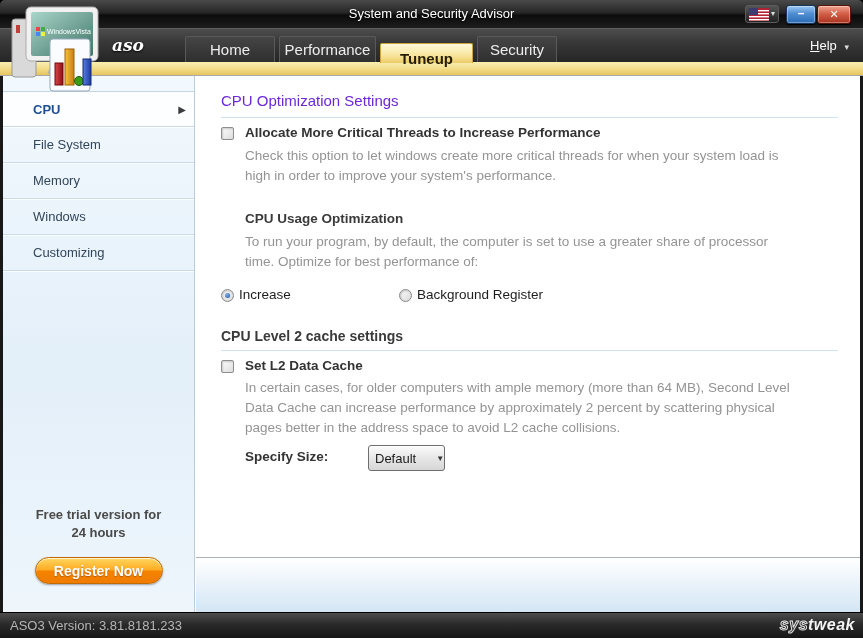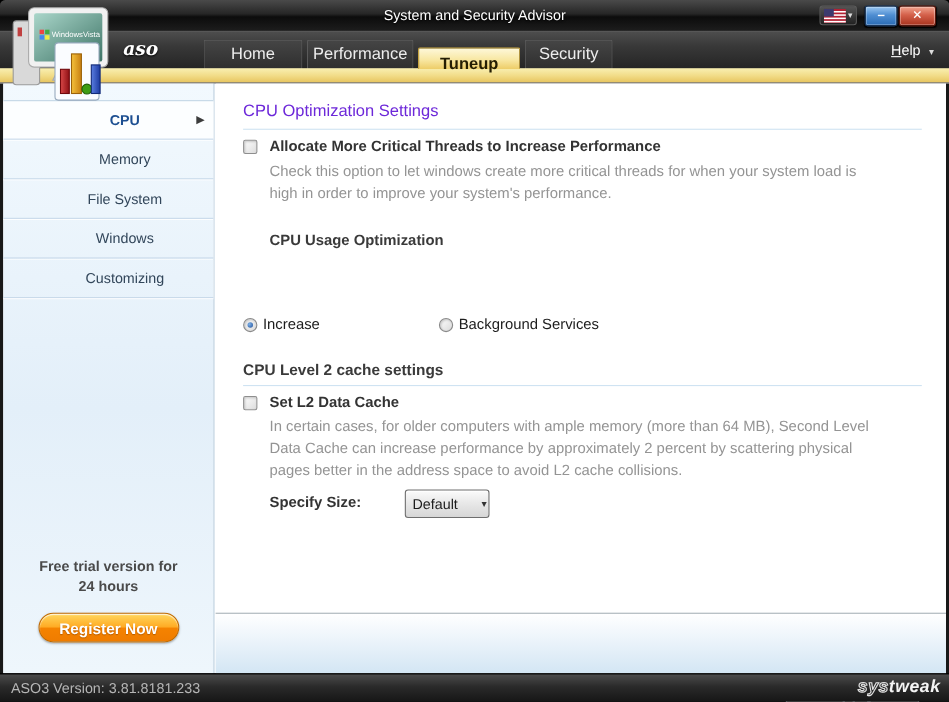--- a/index.html
+++ b/index.html
@@ -41,21 +41,21 @@
 
   
   .app-logo { position:absolute; left:8px; top:3px; z-index:9; }
 
   
   .main { position:absolute; top:76px; left:3px; right:3px; height:536px; background:#fff; }
   .sidebar { position:absolute; left:0; top:0; bottom:0; width:192px;
     background:linear-gradient(180deg,#f2f9fe 0%, #e3eff9 55%, #eef6fc 100%); border-right:1px solid #b9cdde; }
   .nav-list { position:absolute; top:16px; left:0; right:0; }
   .nav-item { position:relative; height:36px; line-height:35px; padding-left:30px; font-size:13px; color:#32465a;
-    border-bottom:1px solid #c9daea; box-shadow:0 1px 0 rgba(255,255,255,.85); cursor:pointer;text-align:center; }
+    border-bottom:1px solid #c9daea; box-shadow:0 1px 0 rgba(255,255,255,.85); cursor:pointer; }
   .nav-item.selected { background:rgba(255,255,255,.8); border-top:1px solid #c3d6e6; margin-top:-1px;
     color:#1d4f91; font-weight:bold; }
   .nav-item .arrow { position:absolute; right:8px; top:0; color:#3c3c3c; font-size:10px; }
   .trial-note { position:absolute; top:430px; left:0; right:0; text-align:center; font-size:13px; font-weight:bold;
     color:#4a4a4a; line-height:18px; white-space:pre-line; }
   .register-btn { position:absolute; top:481px; left:50%; transform:translateX(-50%); width:128px; height:27px;
     border-radius:14px; border:1px solid #c06a00; color:#fff; font-weight:bold; font-size:14px;
     background:linear-gradient(#ffd75e,#ffab24 48%,#f58300 52%,#ef7c00);
     box-shadow:inset 0 1px 1px rgba(255,255,255,.8), 0 1px 2px rgba(0,0,0,.35); text-shadow:0 1px 1px rgba(140,70,0,.6); cursor:pointer; }
 
@@ -179,24 +179,24 @@
 
   <div class="main">
 
     <div class="sidebar">
       <div class="nav-list">
         <div class="nav-item selected">
           <span>CPU</span>
           <span class="arrow">▶</span>
         </div>
         <div class="nav-item">
+          <span>File System</span>
+        </div>
+        <div class="nav-item">
           <span>Memory</span>
-        </div>
-        <div class="nav-item">
-          <span>File System</span>
         </div>
         <div class="nav-item">
           <span>Windows</span>
         </div>
         <div class="nav-item">
           <span>Customizing</span>
         </div>
       </div>
       <div class="trial-note">Free trial version for
 24 hours</div>
@@ -206,25 +206,27 @@
     <div class="content">
       <div class="page-title">CPU Optimization Settings</div>
       <div class="hsep sep1"></div>
 
       <div class="checkbox cb1"></div>
       <div class="cb-label cbl1">Allocate More Critical Threads to Increase Performance</div>
       <div class="desc desc1">Check this option to let windows create more critical threads for when your system load is
 high in order to improve your system's performance.</div>
 
       <div class="sub-title usage-title">CPU Usage Optimization</div>
+      <div class="desc desc2">To run your program, by default, the computer is set to use a greater share of processor
+time. Optimize for best performance of:</div>
 
       <div class="radio r1 on"></div>
       <div class="radio-label rl1">Increase</div>
       <div class="radio r2"></div>
-      <div class="radio-label rl2">Background Services</div>
+      <div class="radio-label rl2">Background Register</div>
 
       <div class="section-title">CPU Level 2 cache settings</div>
       <div class="hsep sep2"></div>
 
       <div class="checkbox cb2"></div>
       <div class="cb-label cbl2">Set L2 Data Cache</div>
       <div class="desc desc3">In certain cases, for older computers with ample memory (more than 64 MB), Second Level
 Data Cache can increase performance by approximately 2 percent by scattering physical
 pages better in the address space to avoid L2 cache collisions.</div>
 

